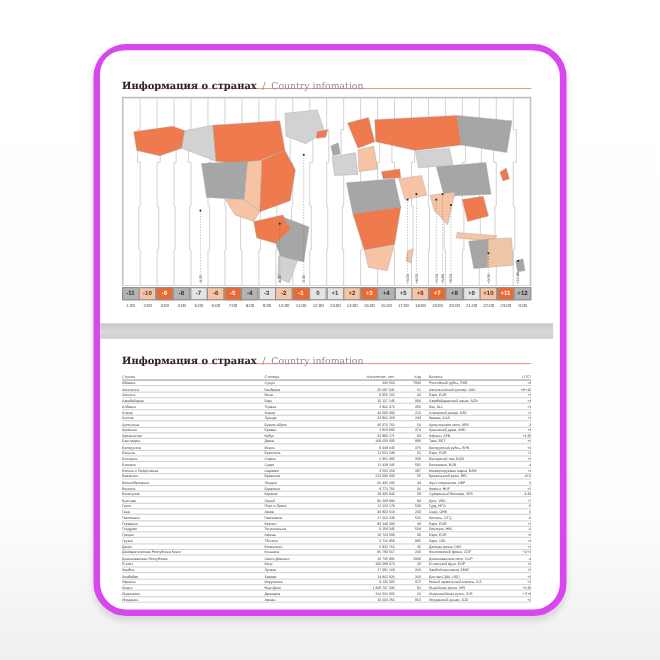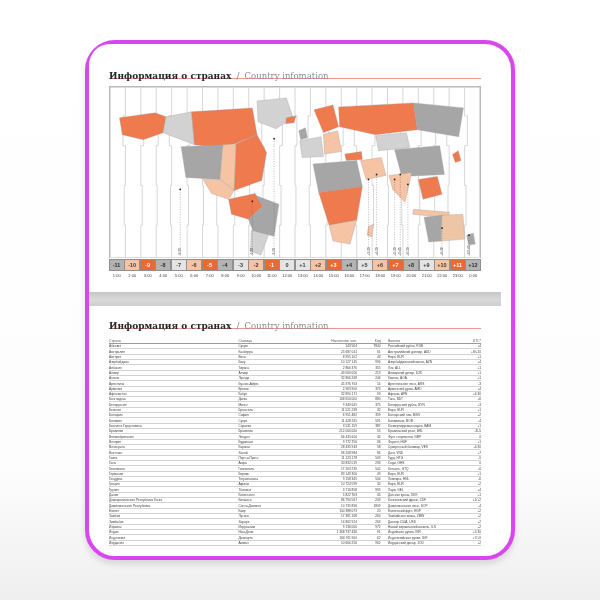--- a/index.html
+++ b/index.html
@@ -3,21 +3,21 @@
 <meta charset="utf-8">
 <style>
   html,body{margin:0;padding:0;}
   body{
     width:600px;height:600px;position:relative;overflow:hidden;
     background:linear-gradient(180deg,#ffffff 0%,#fdfdfd 78%,#efefef 100%);
     font-family:"Liberation Sans", sans-serif;
   }
   .notebook{
     position:absolute;left:85px;top:40px;width:430px;height:520px;
-    box-sizing:border-box;border:4px solid #d946ef;border-radius:30px;
+    box-sizing:border-box;border:6px solid #d946ef;border-radius:30px;
     background:#ffffff;box-shadow:0 4px 6px rgba(0,0,0,.12);
   }
   .inner{position:relative;width:412px;height:502px;border-radius:21px;overflow:hidden;background:#fff;}
 
   
   .hdr{position:absolute;left:20px;right:20px;height:14px;
        border-bottom:1px solid #f0968a;font-family:"DejaVu Serif", serif;}
   .hdr .ru{font-size:9px;font-weight:bold;color:#262626;}
   .hdr .sep{font-size:9px;color:#8b8b8b;}
   .hdr .en{font-size:8.5px;color:#8b8b8b;}

